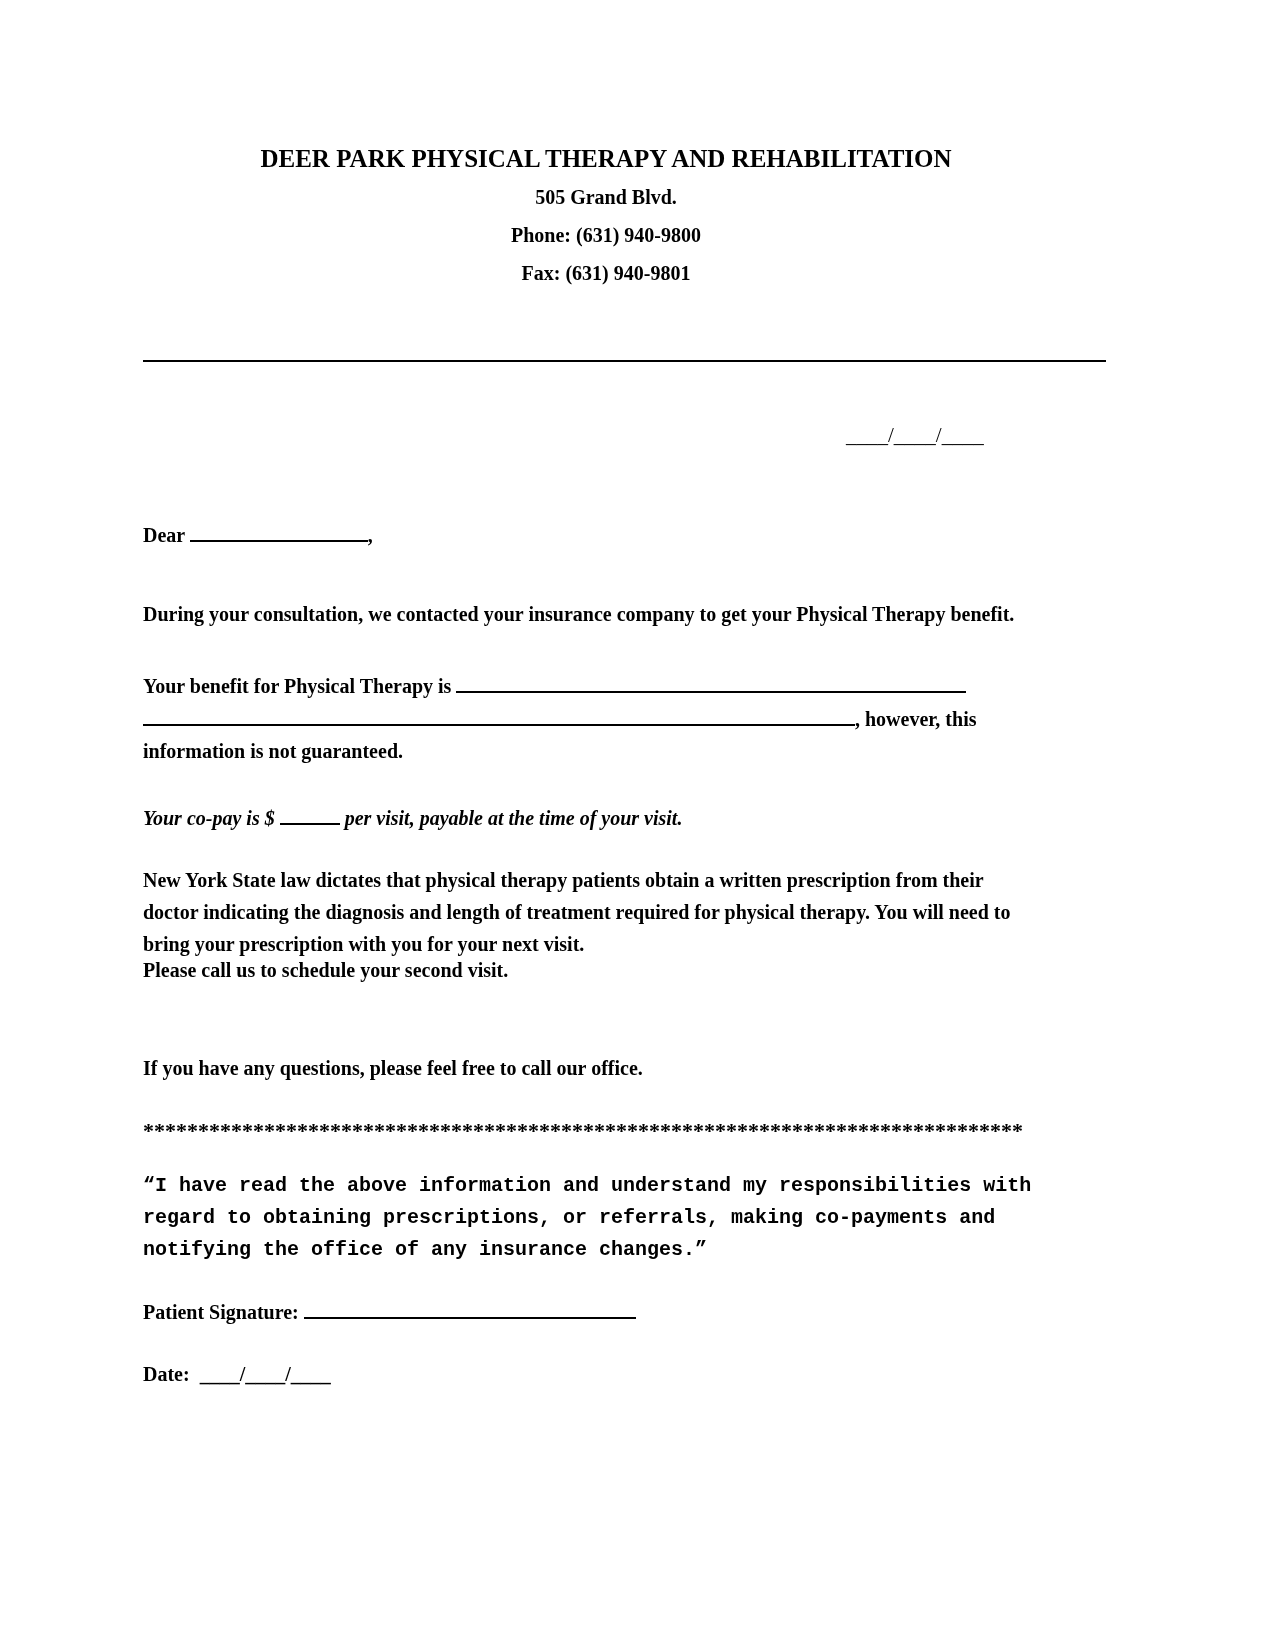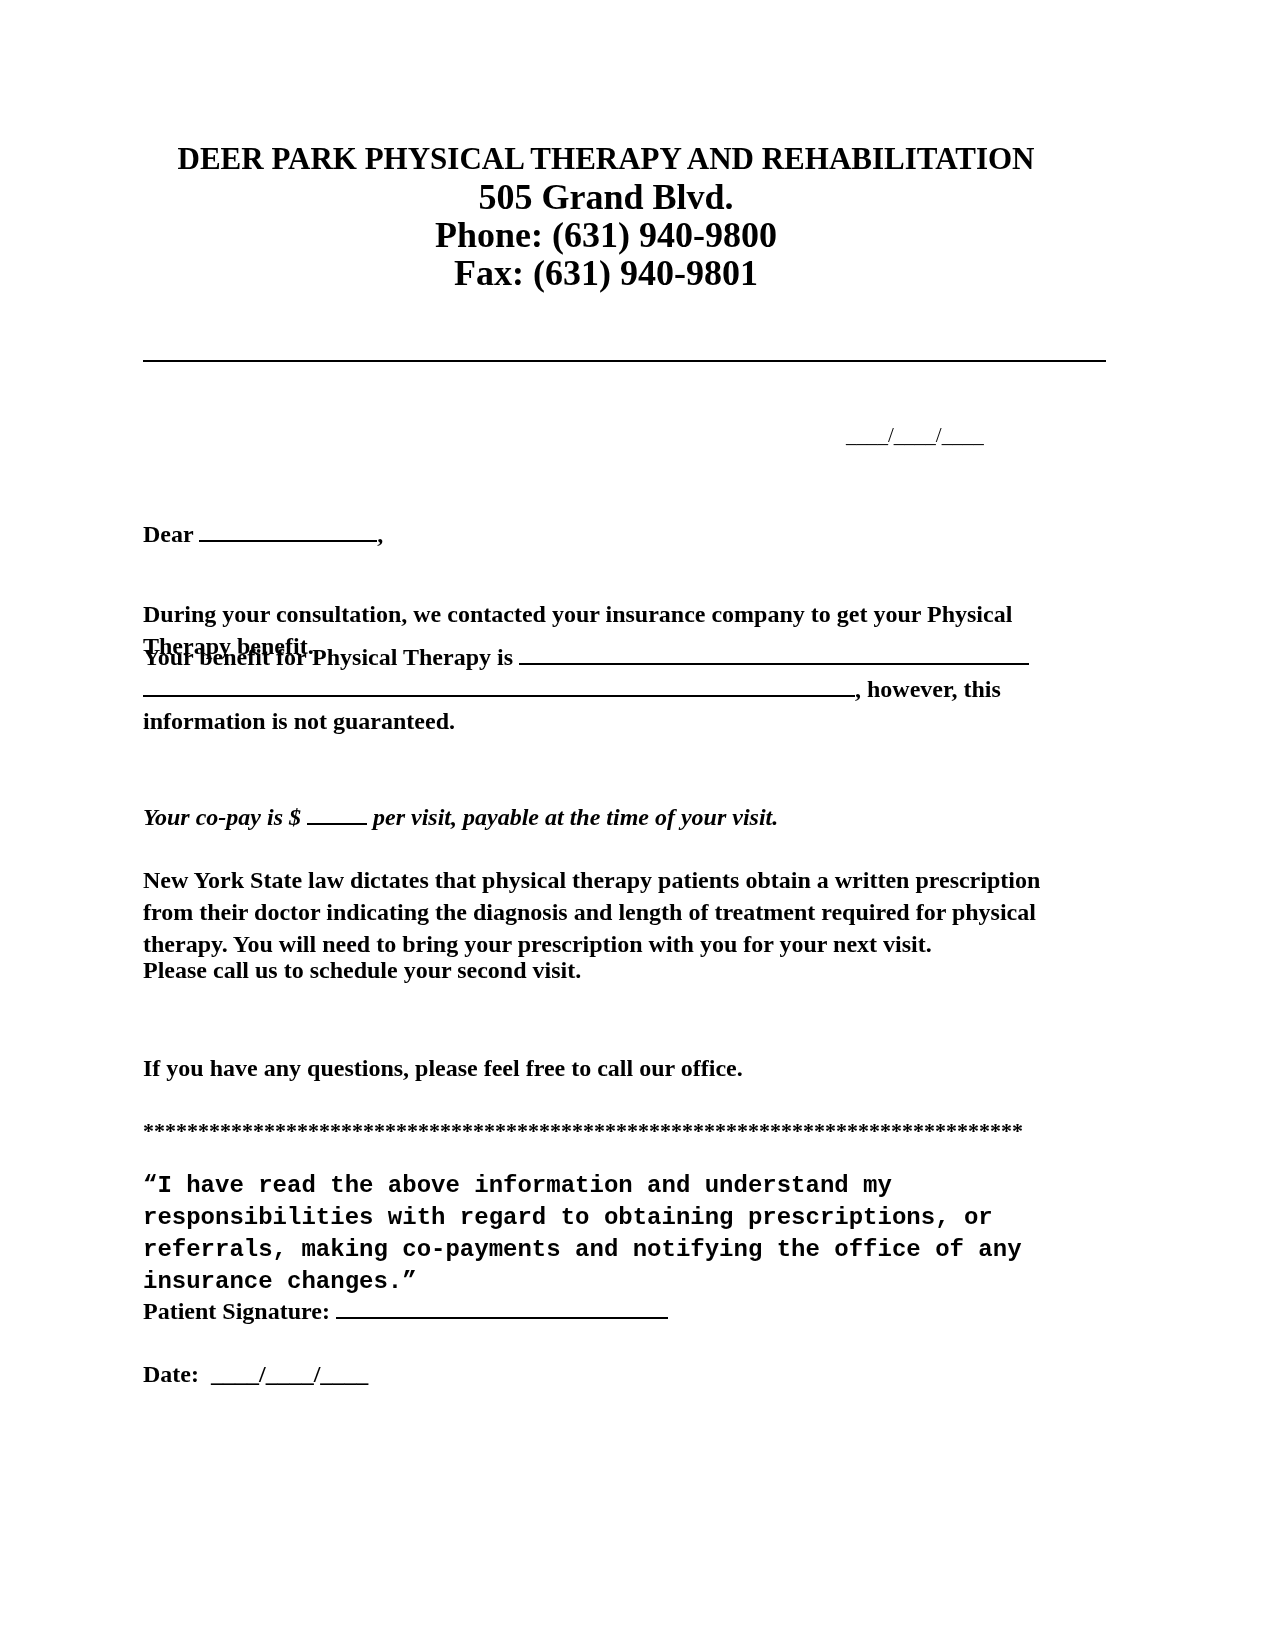--- a/index.html
+++ b/index.html
@@ -1,23 +1,23 @@
 <!DOCTYPE html>
 <html><head>
   <meta charset="utf-8">
   <style>
     html, body { margin: 0; padding: 0; background: #ffffff; }
     body { width: 1275px; height: 1651px; position: relative; overflow: hidden;
            font-family: "Liberation Serif", "DejaVu Serif", serif; color: #000; font-weight: bold; }
     .header { position: absolute; left: 0; top: 140px; width: 1212px; text-align: center; }
-    .header .org { font-size: 31px; line-height: 38px; }
-    .header .line { font-size: 36px; line-height: 38px; }
+    .header .org { font-size: 25px; line-height: 38px; }
+    .header .line { font-size: 20px; line-height: 38px; }
     .hr { position: absolute; left: 143px; top: 360px; width: 963px; border-top: 2px solid #000; }
     .topdate { position: absolute; left: 846px; top: 420px; font-size: 21px; line-height: 30px; font-weight: normal; }
-    .body-text { position: absolute; left: 143px; width: 940px; font-size: 24px; line-height: 32px; }
+    .body-text { position: absolute; left: 143px; width: 940px; font-size: 20px; line-height: 32px; }
     .blank { display: inline-block; border-bottom: 2px solid #000; height: 22px; vertical-align: baseline; }
     .stars { letter-spacing: 0px; white-space: nowrap; font-size: 22px; }
   </style>
 </head>
 <body>
 
 <div class="header">
   <div class="org">DEER PARK PHYSICAL THERAPY AND REHABILITATION</div>
   <div class="line">505 Grand Blvd.</div>
   <div class="line">Phone:  (631) 940-9800</div>
@@ -28,21 +28,21 @@
 
 <div class="topdate">____/____/____</div>
 
 <div class="body-text" style="top:518px;">
   <span>Dear</span>
   <span class="blank" style="width:178px;"></span><span>,</span>
 </div>
 
 <div class="body-text" style="top:581px;margin-top:17px;">During your consultation, we contacted your insurance company to get your Physical Therapy benefit.</div>
 
-<div class="body-text" style="top:641px;">
+<div class="body-text" style="top:669px;">
   <span>Your benefit for Physical Therapy is</span>
   <span class="blank" style="width:510px;"></span><br>
   <span class="blank" style="width:712px;"></span><span>, however, this information is not guaranteed.</span>
 </div>
 
 <div class="body-text" style="top:801px;font-style:italic;">
   <span>Your co-pay is $</span>
   <span class="blank" style="width:60px;"></span>
   <span>per visit, payable at the time of your visit.</span>
 </div>

